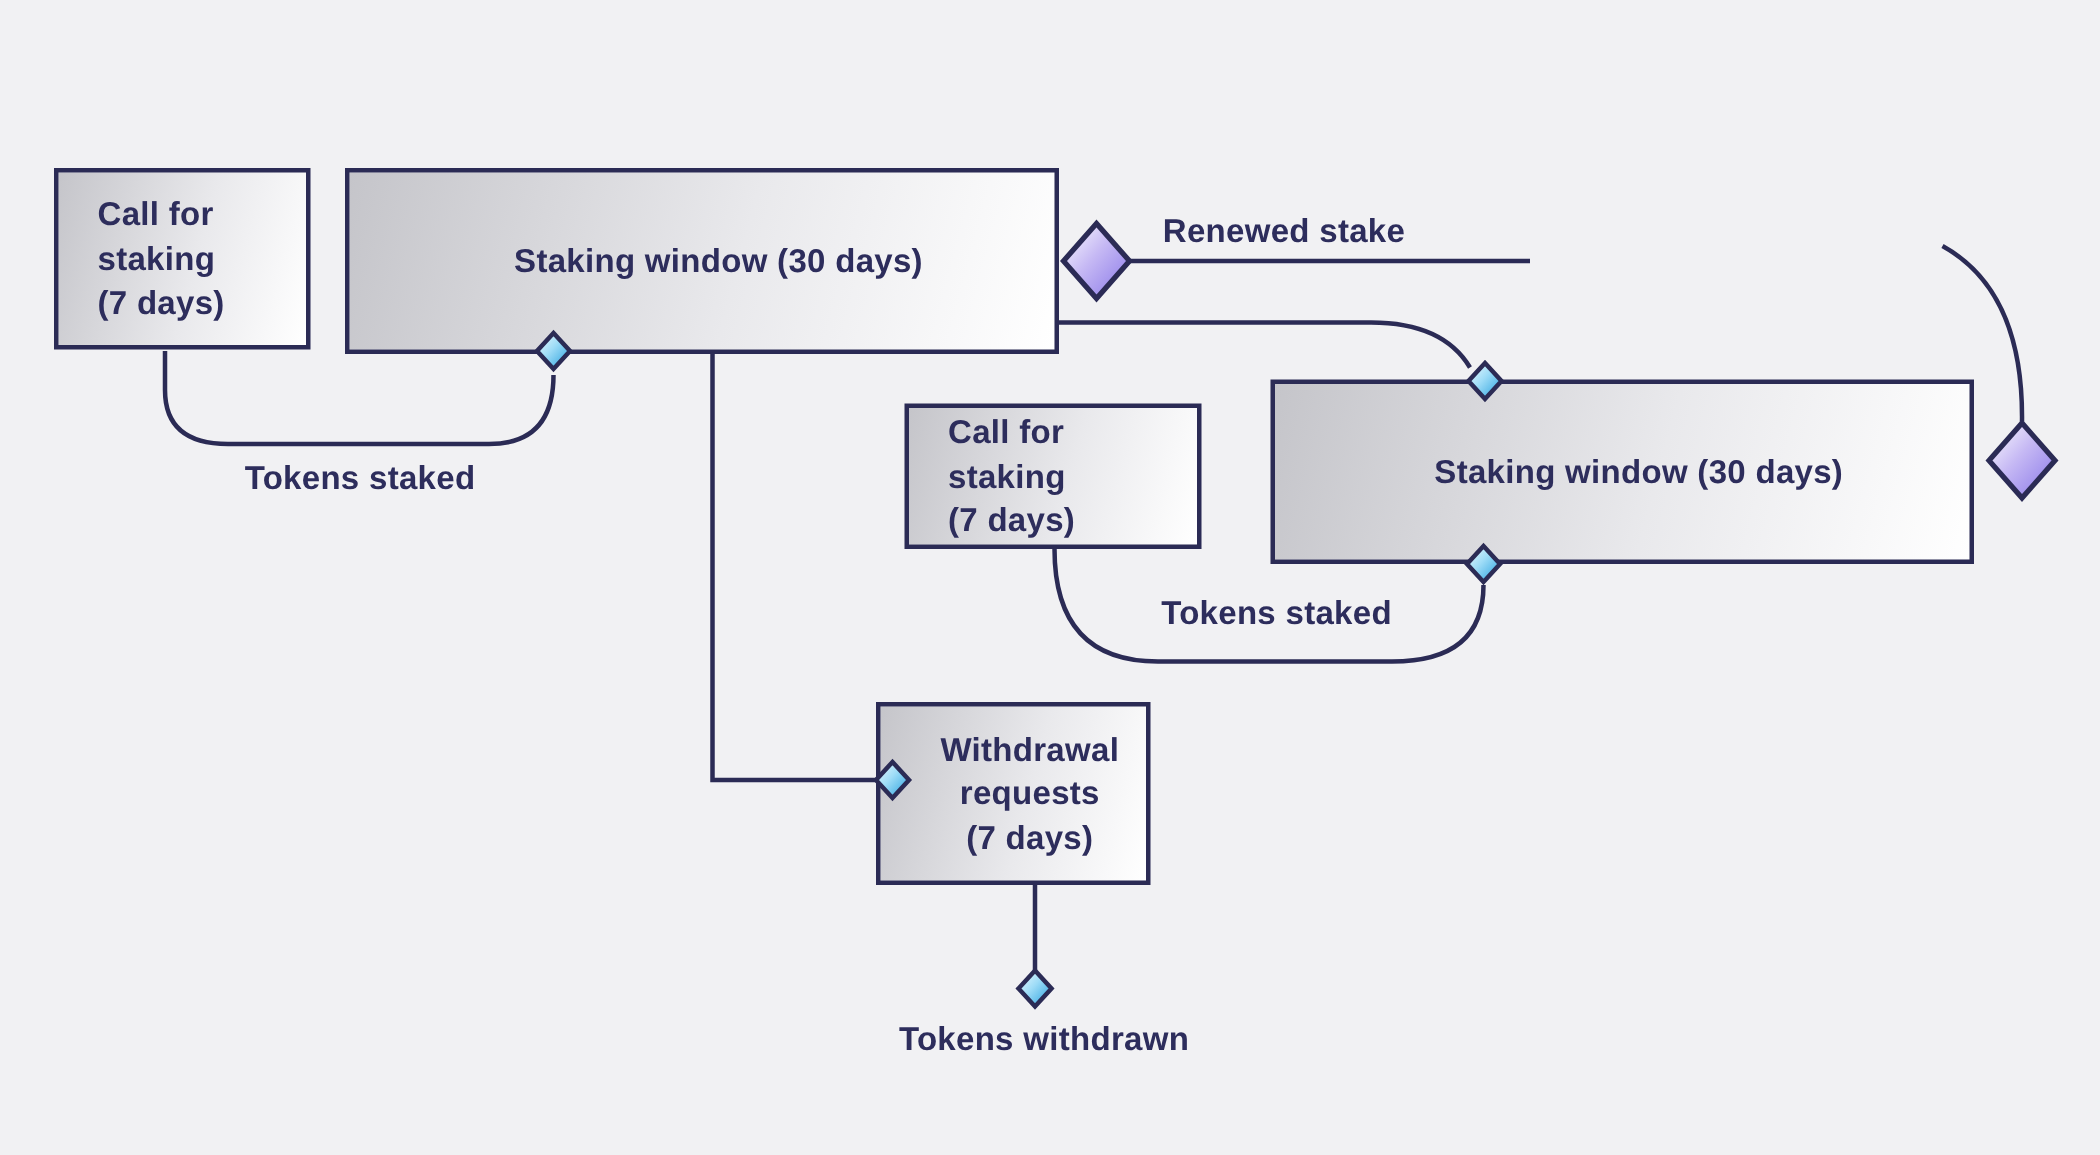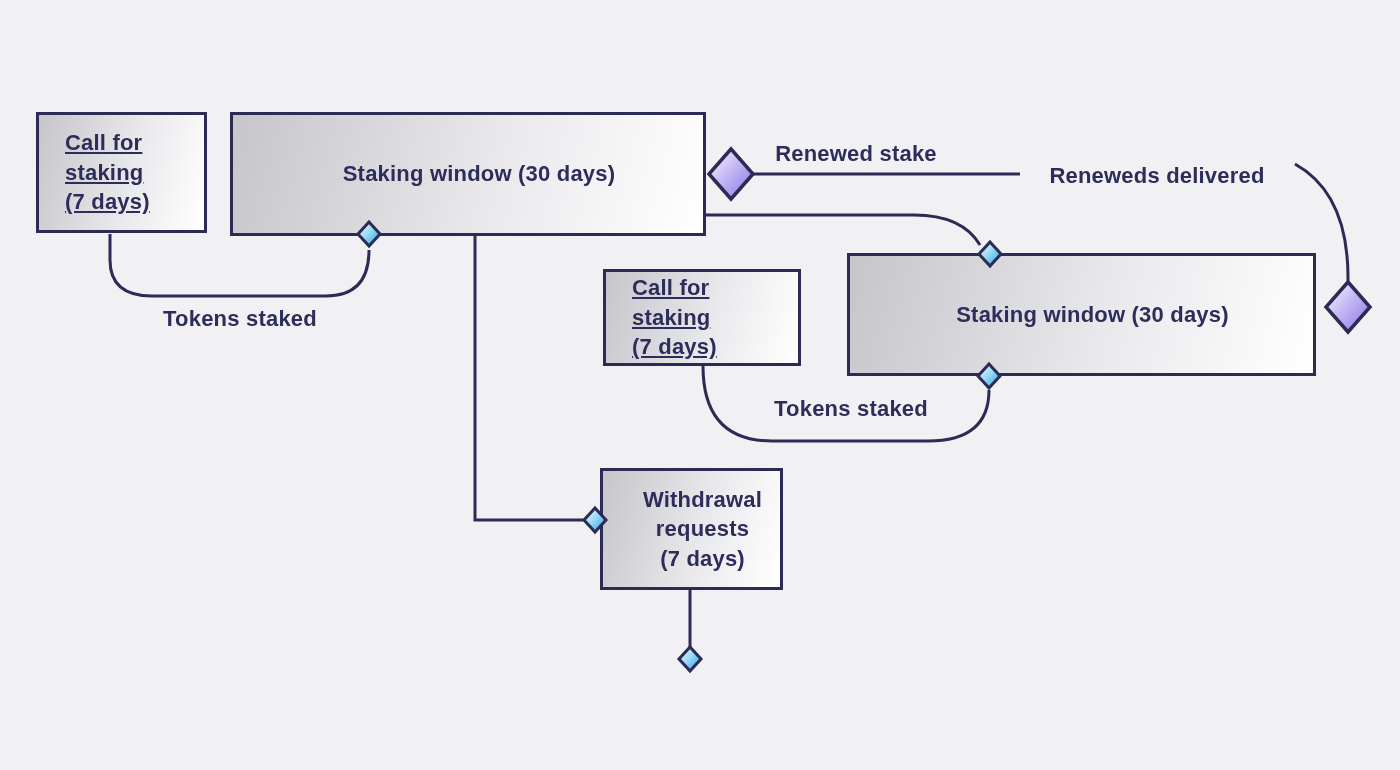--- a/index.html
+++ b/index.html
@@ -21,21 +21,21 @@
     background:linear-gradient(105deg,#c5c5ca 0%,#e9e9ec 55%,#ffffff 100%);
     display:flex;
     align-items:center;
     color:#2d2d5c;
     font-weight:bold;
     font-size:22px;
     line-height:1.34;
     letter-spacing:0.2px;
   }
   .node .lbl{white-space:pre-line;}
-  .node.left-align{justify-content:flex-start;padding-left:26px;padding-right:8px;text-decoration:underline;}
+  .node.left-align{justify-content:flex-start;padding-left:26px;padding-right:8px;}
   .node.center-align{justify-content:center;text-align:center;padding-left:22px;}
   .edge-label{
     position:absolute;
     transform:translate(-50%,-50%);
     color:#2d2d5c;
     font-weight:bold;
     font-size:22px;
     white-space:nowrap;
     letter-spacing:0.2px;
   }
@@ -63,34 +63,34 @@
 
   <div class="node left-align" style="left:603px;top:269px;width:198px;height:97px;">
     <span class="lbl">Call for staking
 (7 days)</span>
   </div>
 
   <div class="node center-align" style="left:847px;top:253px;width:469px;height:123px;">
     <span class="lbl">Staking window (30 days)</span>
   </div>
 
-  <div class="node center-align" style="left:600px;top:468px;width:183px;height:122px;">
+  <div class="node center-align" style="left:584px;top:468px;width:183px;height:122px;">
     <span class="lbl">Withdrawal
 requests
 (7 days)</span>
   </div>
 
   <div class="edge-label" style="left:240px;top:319px;">Tokens staked</div>
 
   <div class="edge-label" style="left:856px;top:154px;">Renewed stake</div>
 
-  <div class="edge-label" style="left:1157px;top:176px;">Reneweds delivered</div>
 
   <div class="edge-label" style="left:851px;top:409px;">Tokens staked</div>
 
+  <div class="edge-label" style="left:696px;top:693px;">Tokens withdrawn</div>
 
   <svg class="overlay" width="1400" height="770" viewBox="0 0 1400 770">
     <defs>
       <linearGradient id="cyanGrad" x1="0" y1="0" x2="1" y2="1">
         <stop offset="0%" stop-color="#f3fcff"></stop>
         <stop offset="45%" stop-color="#9edcf7"></stop>
         <stop offset="100%" stop-color="#1f9cdc"></stop>
       </linearGradient>
       <linearGradient id="purpleGrad" x1="0" y1="0" x2="1" y2="1">
         <stop offset="0%" stop-color="#ffffff"></stop>

